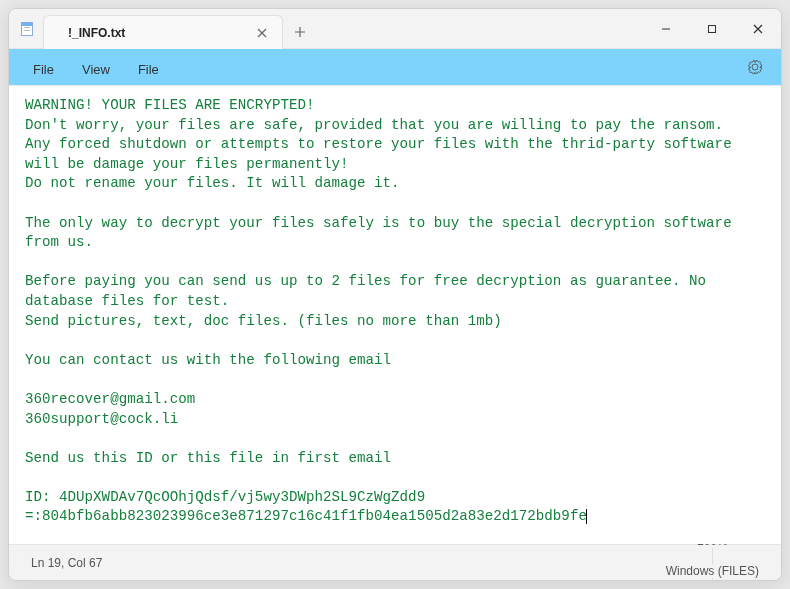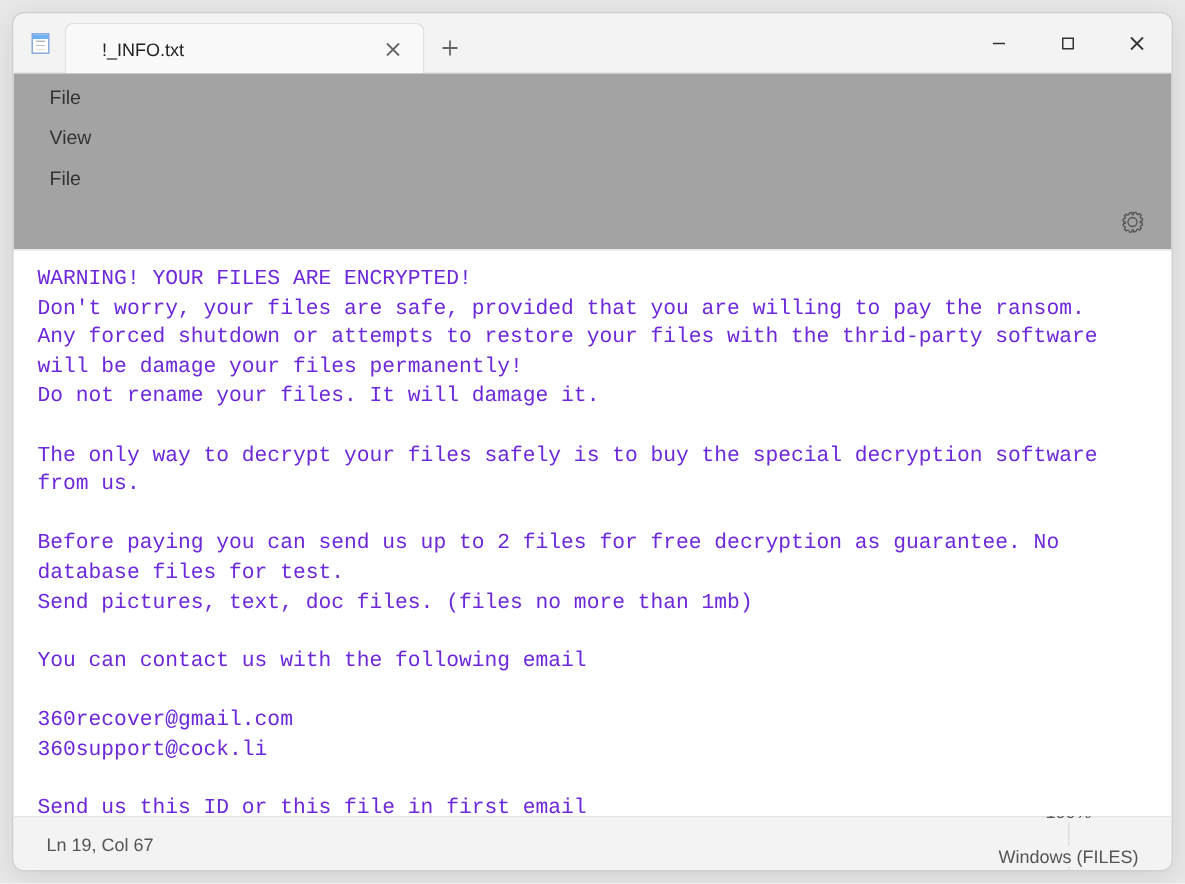--- a/index.html
+++ b/index.html
@@ -53,20 +53,21 @@
       align-items: center;
       height: 34px;
       padding: 0 10px 0 24px;
       background: #f9f9f9;
       border: 1px solid #e0e0e0;
       border-bottom: none;
       border-radius: 6px 6px 0 0;
       gap: 30px;
       min-width: 240px;
       justify-content: space-between;
+      font-weight: bold;
     }
     .tab-title { font-size: 12px; color: #222; }
     .tab-close {
       width: 20px; height: 20px;
       display: flex; align-items: center; justify-content: center;
       border-radius: 3px;
       color: #666;
       font-size: 12px;
     }
     .new-tab {
@@ -84,47 +85,46 @@
     }
     .win-btn {
       width: 46px;
       display: flex;
       align-items: center;
       justify-content: center;
       color: #333;
     }
     .menubar {
       display: flex;
-      align-items: flex-start;
+      align-items: flex-end;
       padding: 4px 12px;
-      background: #a3a3a3;
+      background: #7dd3fc;
       border-bottom: 1px solid #eaeaea;
       gap: 4px;
-      flex-direction: column;
     }
     .menu-item {
       padding: 4px 12px;
       border-radius: 4px;
       font-size: 13px;
       color: #333;
     }
     .settings-btn {
       margin-left: auto;
       width: 28px; height: 28px;
       display: flex; align-items: center; justify-content: center;
       color: #555;
     }
     .content {
       flex: 1;
       padding: 10px 16px;
       background: #fff;
       font-family: Consolas, "Courier New", monospace;
       font-size: 14.2px;
       line-height: 1.38;
-      color: #6d28d9;
+      color: #15803d;
       white-space: pre-wrap;
       overflow: hidden;
       position: relative;
     }
     .caret {
       display: inline-block;
       width: 1px;
       height: 15px;
       background: #000;
       vertical-align: text-bottom;

